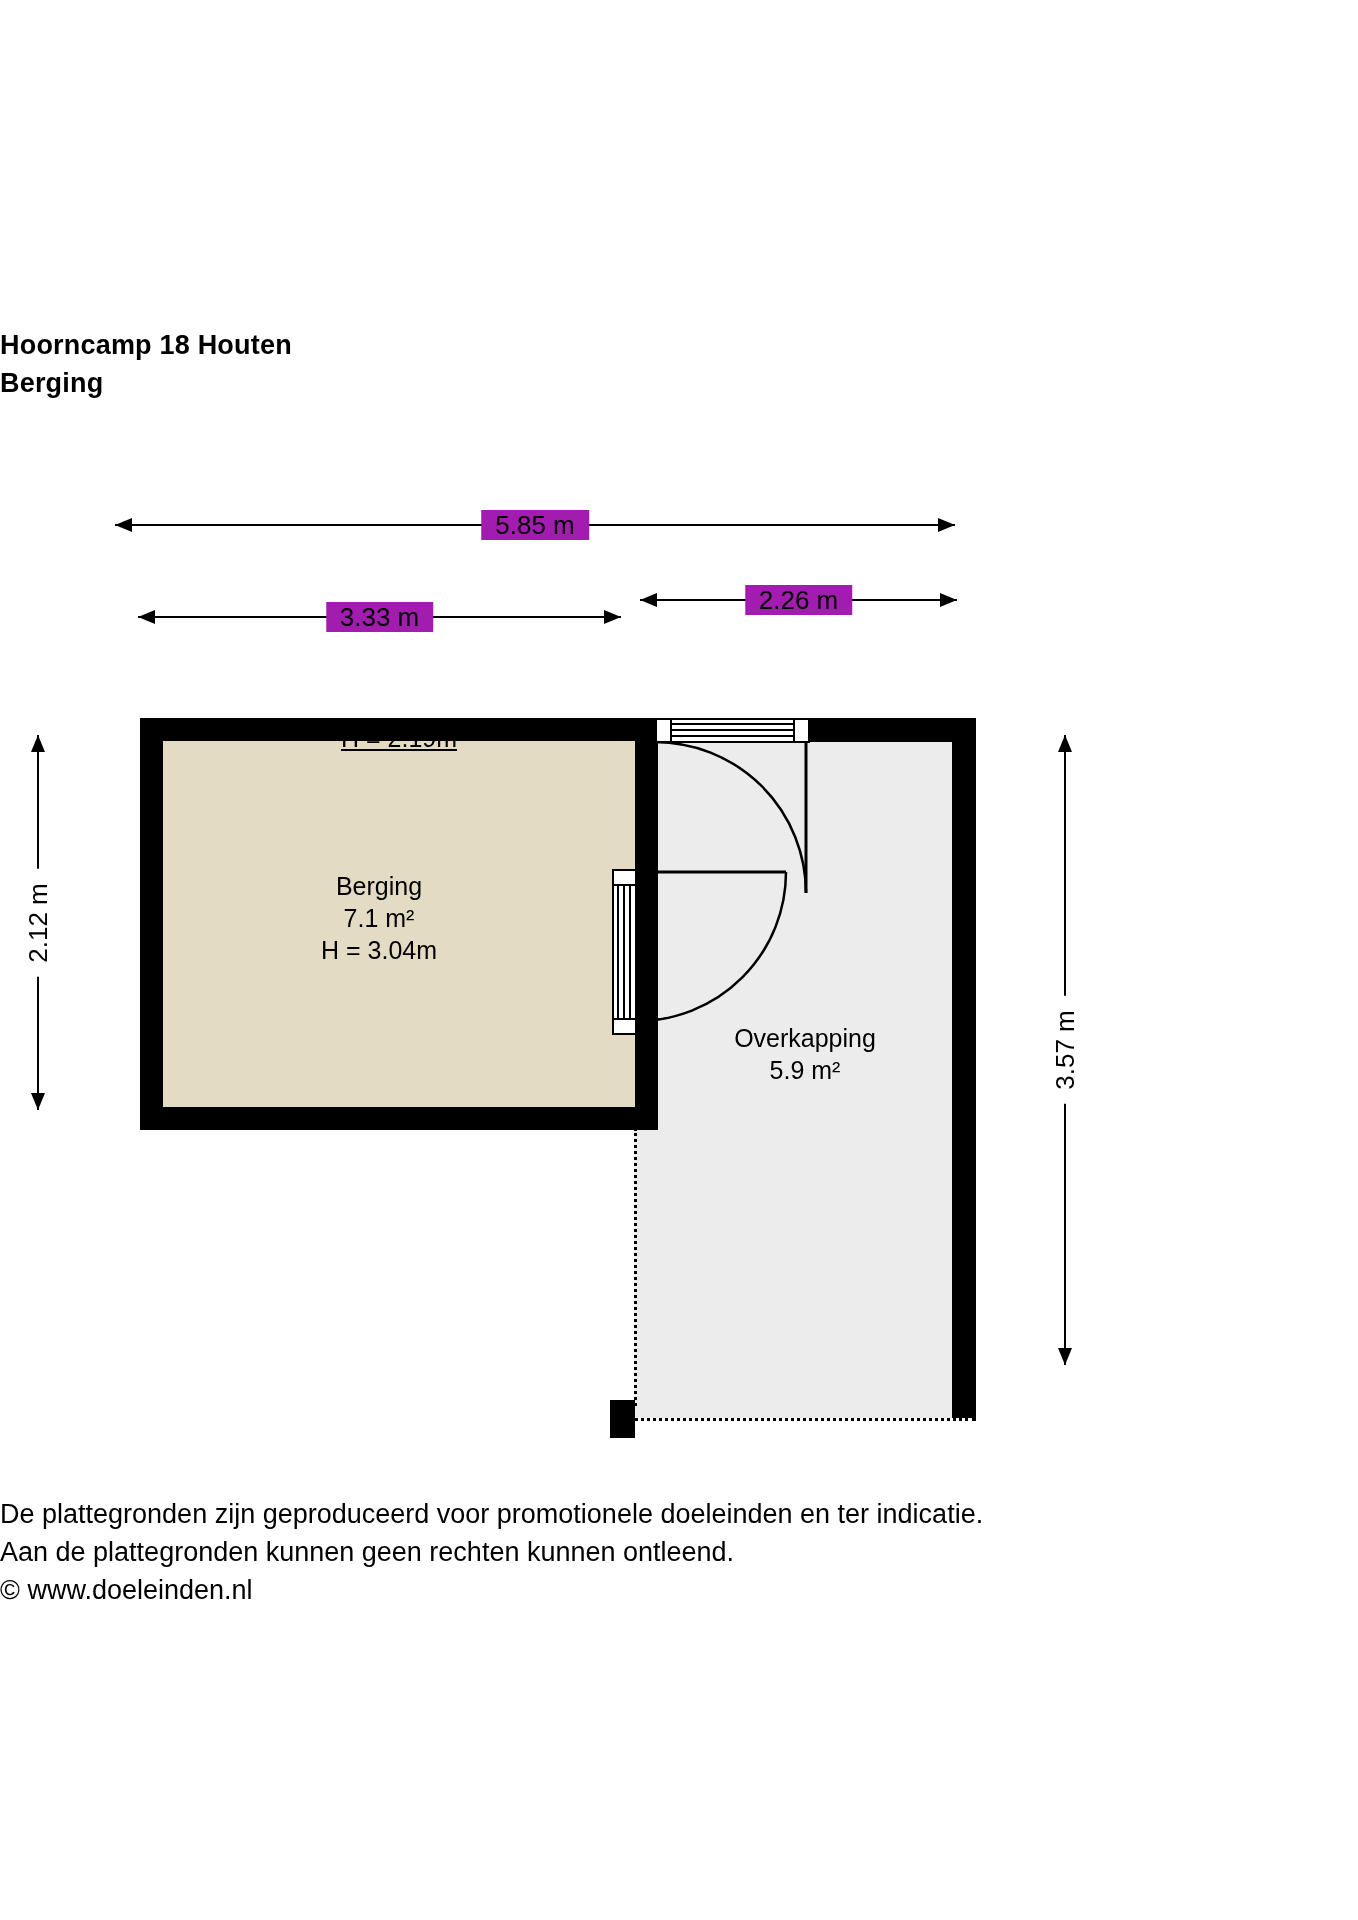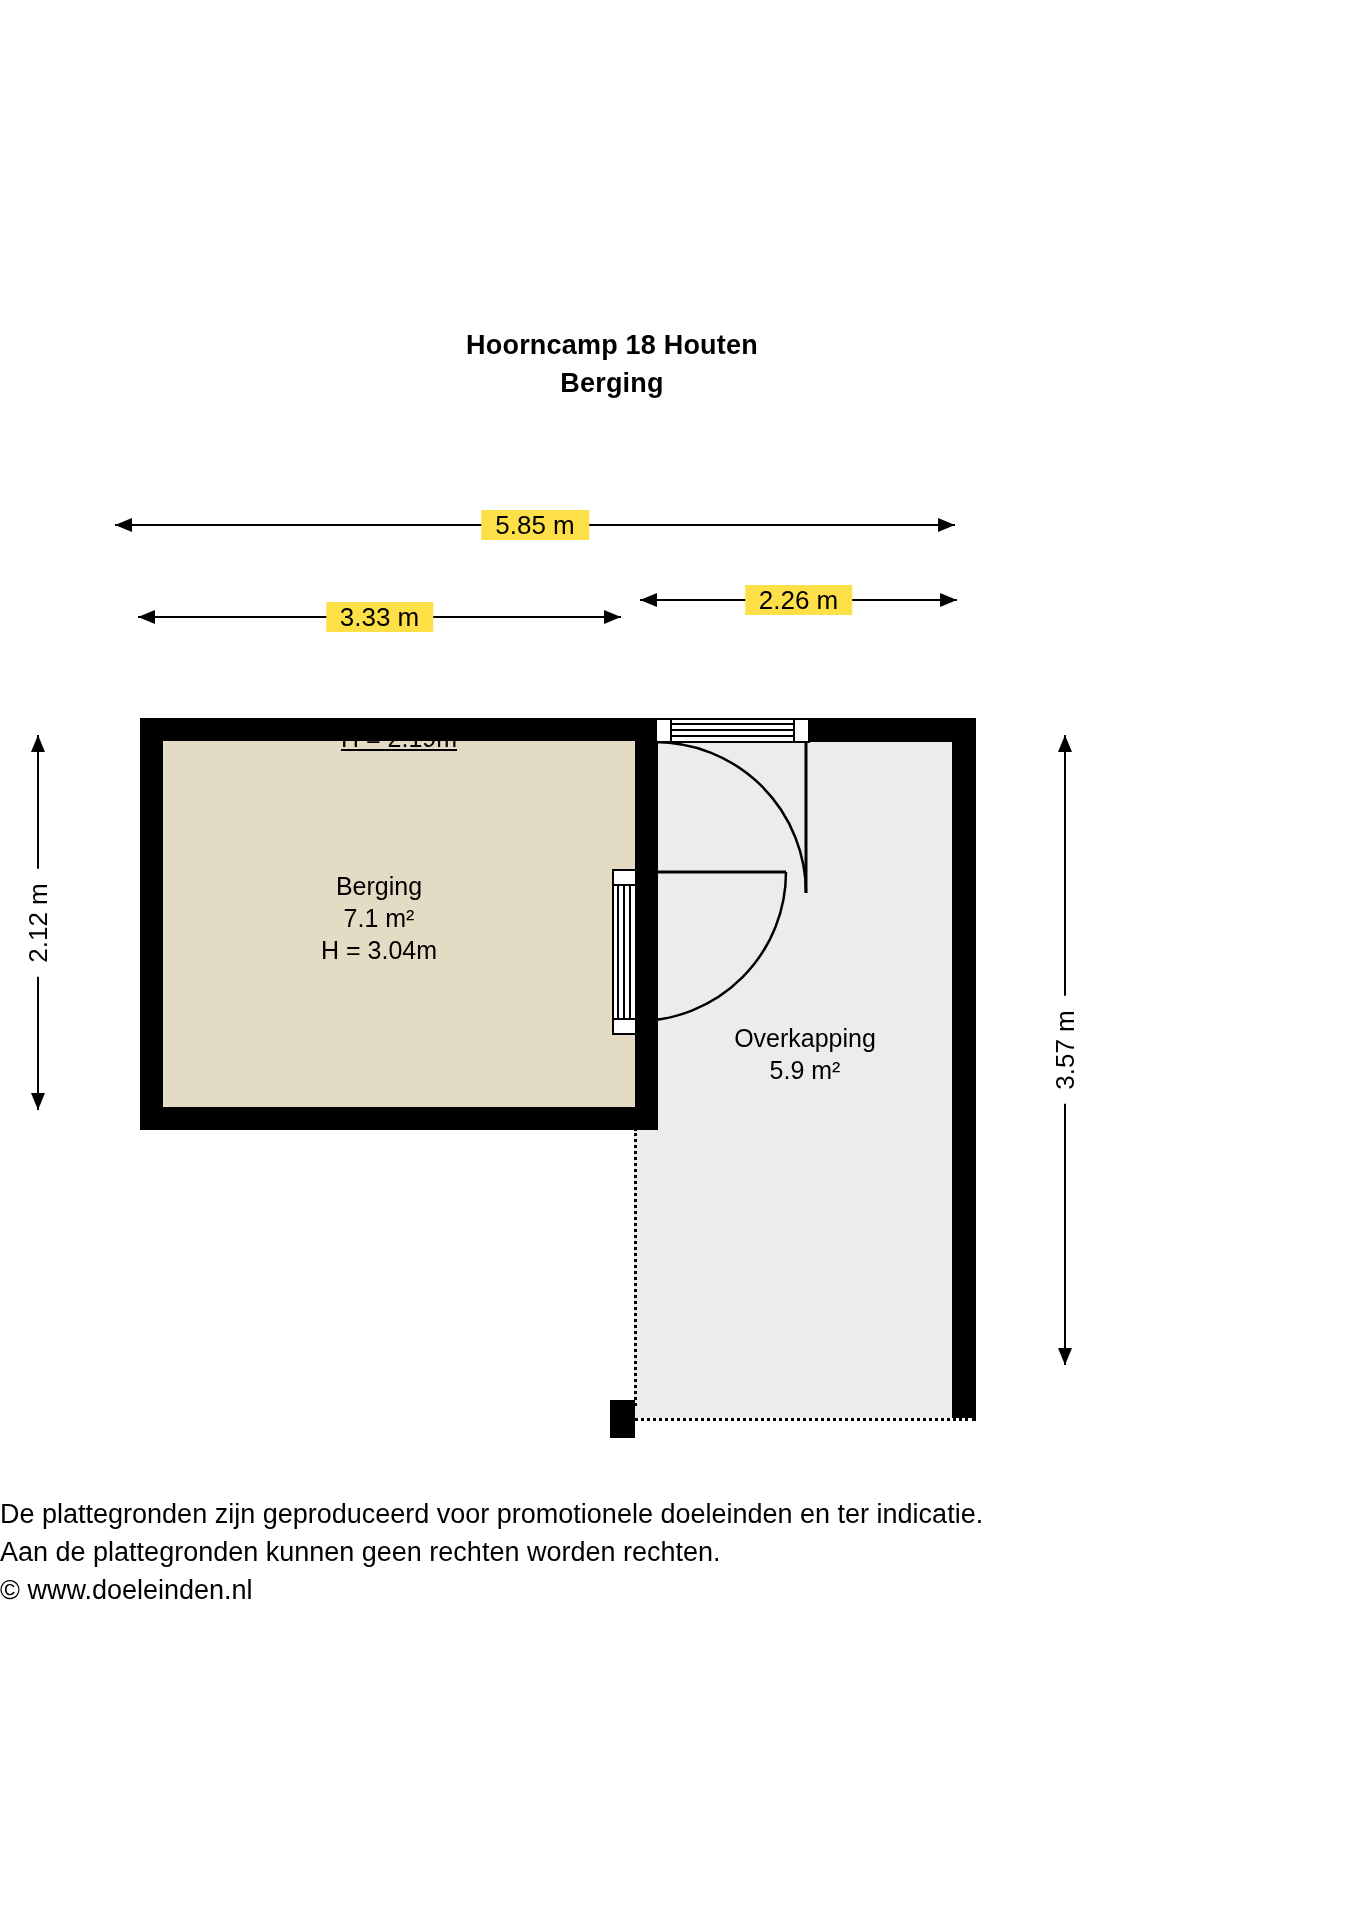--- a/index.html
+++ b/index.html
@@ -14,21 +14,21 @@
     font-family: "Liberation Sans", sans-serif;
     color: #000000;
     overflow: hidden;
   }
 
   
   #title-block {
     position: absolute;
     left: 0; top: 326px;
     width: 1224px;
-    text-align: center;
+    text-align: left;
   }
   #title-block .line {
     font-size: 27px;
     font-weight: bold;
     line-height: 38px;
     letter-spacing: 0.2px;
   }
 
   
   #plan {
@@ -64,21 +64,21 @@
     border-bottom: 7px solid transparent;
     transform: translateY(-7px);
   }
   .dim .arrow-l { left: 0; border-right: 17px solid #000; }
   .dim .arrow-r { right: 0; border-left: 17px solid #000; }
   .dim .txt {
     position: absolute;
     left: 50%;
     top: 50%;
     transform: translate(-50%, -50%);
-    background: #fde047;
+    background: #a21caf;
     padding: 0 14px;
     font-size: 26px;
     line-height: 30px;
     white-space: nowrap;
   }
 
   
   .vdim {
     position: absolute;
     width: 30px;
@@ -264,15 +264,15 @@
 
   <div class="roomlabel" style="left:645px; top:1022px; width:320px;">
     <div>Overkapping</div>
     <div>5.9 m²</div>
   </div>
 
 </div>
 
 <div id="footer">
   <div class="fline">De plattegronden zijn geproduceerd voor promotionele doeleinden en ter indicatie.</div>
-  <div class="fline">Aan de plattegronden kunnen geen rechten worden rechten.</div>
+  <div class="fline">Aan de plattegronden kunnen geen rechten kunnen ontleend.</div>
   <div class="fline">© www.doeleinden.nl</div>
 </div>
 
 </body></html>

